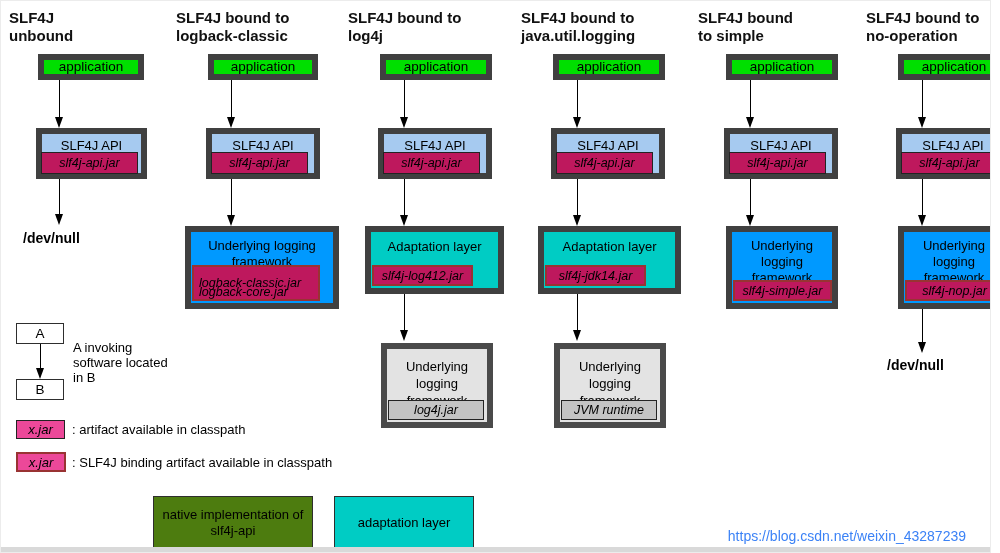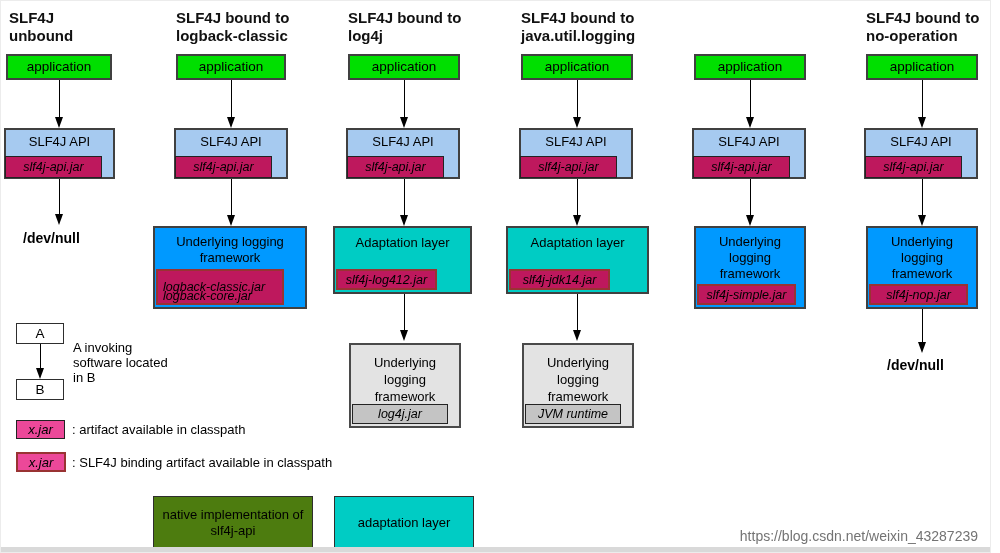--- a/index.html
+++ b/index.html
@@ -6,23 +6,23 @@
   #canvas{
     position:relative;width:991px;height:553px;overflow:hidden;
     background:#fff;font-family:"Liberation Sans",sans-serif;color:#000;
     border:1px solid #ececec;box-sizing:border-box;
   }
   .col-title{
     position:absolute;top:8px;font-weight:bold;font-size:15px;line-height:18px;
     white-space:pre;color:#111;
   }
   .bx{
-    position:absolute;box-sizing:border-box;border:2px solid #404040;
+    position:absolute;box-sizing:border-box;border:6px solid #404040;
     display:flex;align-items:center;justify-content:center;text-align:center;
-    font-size:13px;line-height:16px;
+    font-size:13px;line-height:16px;margin-left:32px;
   }
   .app{background:#00DF00;top:53px;height:26px;font-size:13.5px;}
   .api{background:#A6CAF0;top:127px;height:51px;align-items:flex-start;padding-top:4px;}
   .jar{
     position:absolute;box-sizing:border-box;background:#be185d;border:1px solid #232323;
     font-style:italic;font-size:12.5px;display:flex;align-items:center;justify-content:center;
     left:-1px;bottom:-1px;width:97px;height:22px;
   }
   .jar.red{border:2px solid #993333;}
   .jar.two{width:128px;height:36px;line-height:16px;justify-content:flex-start;padding-left:5px;text-align:right;bottom:1px;left:1px;}
@@ -39,32 +39,33 @@
     border:4.5px solid transparent;border-top:11px solid #000;border-bottom:0;
   }
   .lgbox{position:absolute;box-sizing:border-box;border:1px solid #2e2e2e;background:#fff;
     display:flex;align-items:center;justify-content:center;font-size:13.5px;}
   .lgtext{position:absolute;font-size:13px;line-height:15px;}
   .xjar{position:absolute;box-sizing:border-box;background:#ec4899;border:1px solid #232323;
     display:flex;align-items:center;justify-content:center;font-style:italic;font-size:13px;}
   .xjar.red{border:2px solid #993333;}
   .typebox{position:absolute;box-sizing:border-box;border:1px solid #2e2e2e;top:495px;height:53px;
     display:flex;align-items:center;justify-content:center;text-align:center;font-size:13px;line-height:16px;}
-  .watermark{position:absolute;right:12px;top:527px;font-size:14px;color:#737373;}
+  .watermark{position:absolute;right:24px;top:527px;font-size:14px;color:#3b82f6;}
   .bottom-strip{position:absolute;left:0;right:0;bottom:0;height:5px;background:#d9d9d9;}
 </style>
 </head>
 <body>
 
 <div id="canvas">
 
   <div class="col-title" style="left:8px"><span>SLF4J</span><br><span>unbound</span></div>
   <div class="col-title" style="left:175px"><span>SLF4J bound to</span><br><span>logback-classic</span></div>
   <div class="col-title" style="left:347px"><span>SLF4J bound to</span><br><span>log4j</span></div>
   <div class="col-title" style="left:520px"><span>SLF4J bound to</span><br><span>java.util.logging</span></div>
+  <div class="col-title" style="left:697px"><span>SLF4J bound</span><br><span>to simple</span></div>
   <div class="col-title" style="left:865px"><span>SLF4J bound to</span><br><span>no-operation</span></div>
 
   <div class="bx app" style="left:5px;width:106px">application</div>
   <div class="bx app" style="left:175px;width:110px">application</div>
   <div class="bx app" style="left:347px;width:112px">application</div>
   <div class="bx app" style="left:520px;width:112px">application</div>
   <div class="bx app" style="left:693px;width:112px">application</div>
   <div class="bx app" style="left:865px;width:112px">application</div>
 
   <div class="arrow" style="left:58px;top:79px;height:37px"></div>

